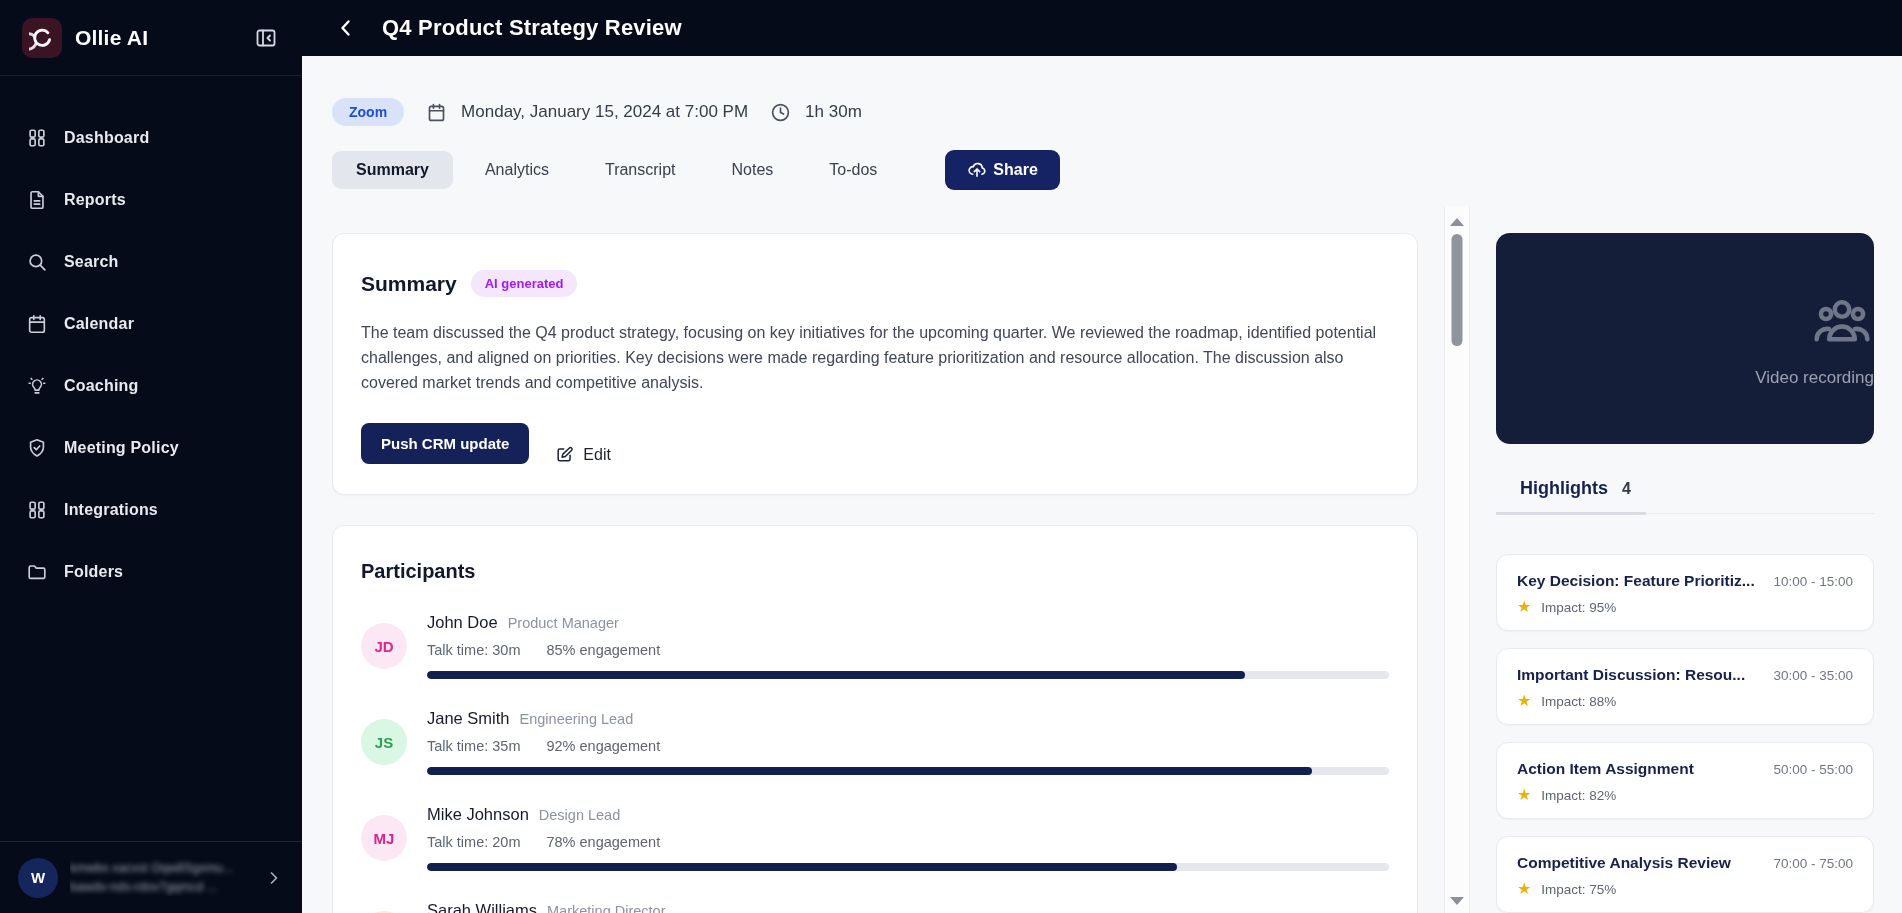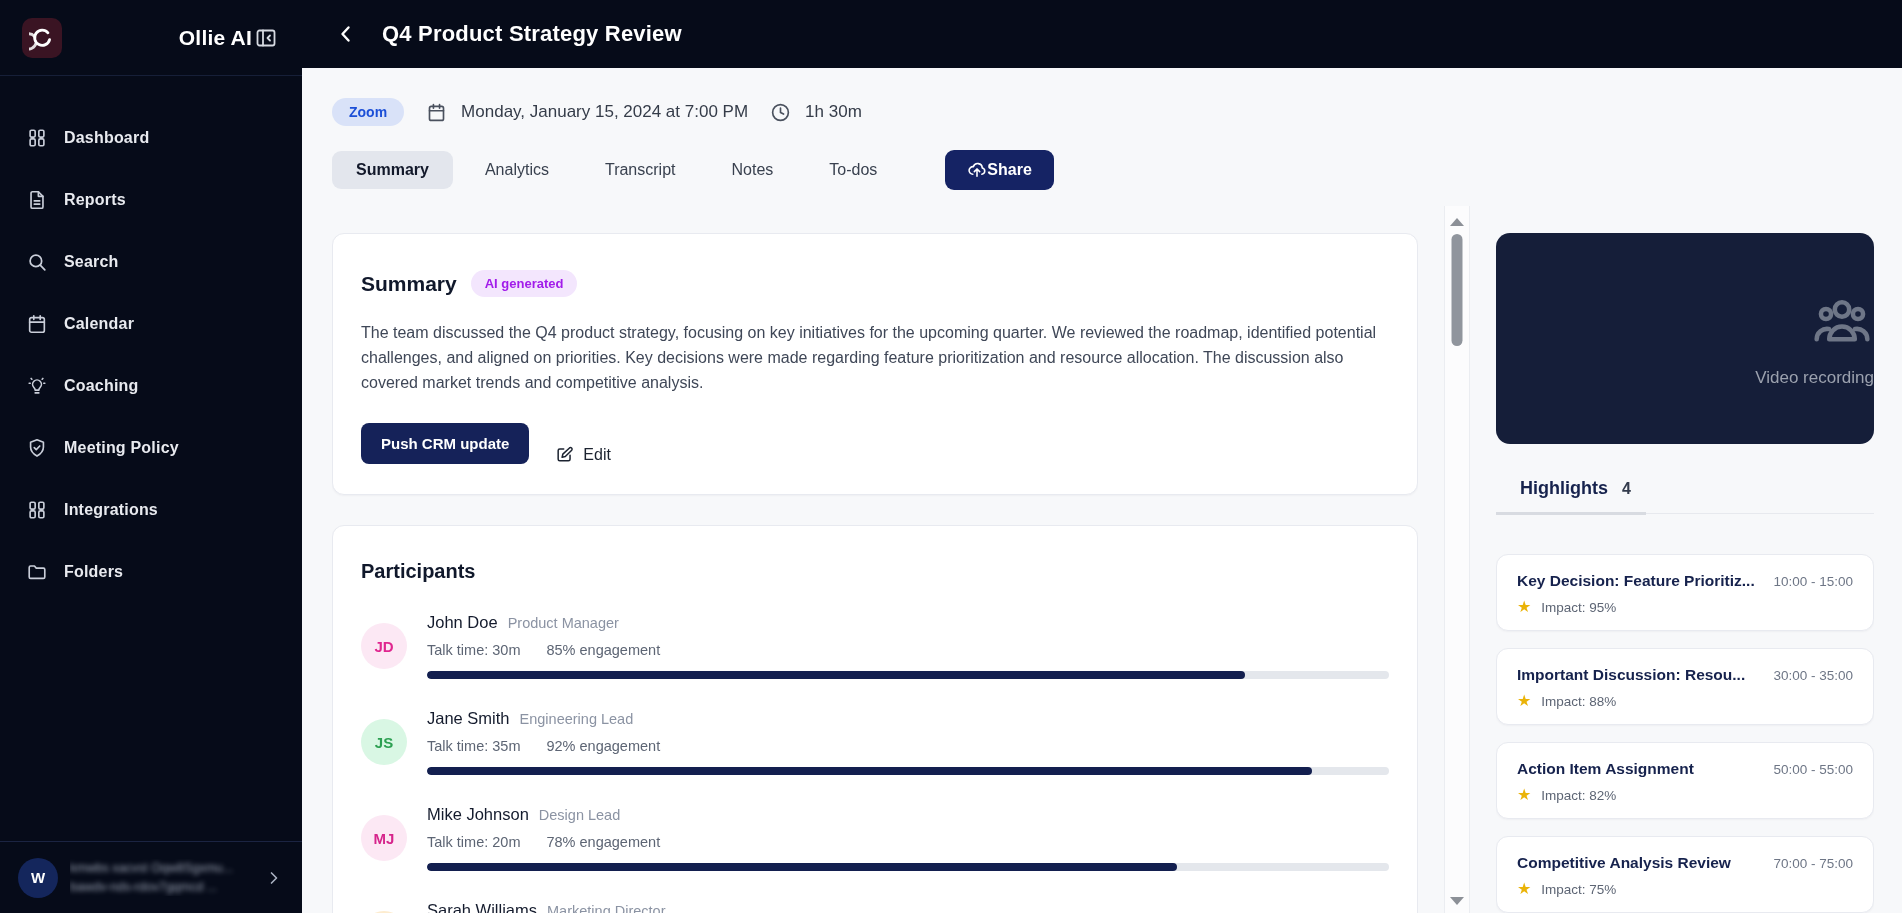--- a/index.html
+++ b/index.html
@@ -2,48 +2,48 @@
 <html><head>
 <meta charset="utf-8">
 <style>
   * { margin:0; padding:0; box-sizing:border-box; }
   html,body { width:1902px; height:913px; overflow:hidden; font-family:"Liberation Sans", sans-serif; background:#f7f8fa; }
 
   
   .sidebar { position:absolute; left:0; top:0; bottom:0; width:302px; background:#060b19; color:#e3e6ec; z-index:5; }
   .sb-head { height:76px; display:flex; align-items:center; padding:0 22px; border-bottom:1px solid #161f38; }
   .logo { width:40px; height:40px; border-radius:10px; background:#3a1423; display:flex; align-items:center; justify-content:center; flex:0 0 auto; }
-  .brand { font-size:21px; font-weight:700; color:#ffffff; margin-left:30px; flex:1; letter-spacing:.2px;text-align:right; }
+  .brand { font-size:21px; font-weight:700; color:#ffffff; margin-left:13px; flex:1; letter-spacing:.2px; }
   .collapse-btn { background:none; border:none; color:#d6dae2; cursor:pointer; display:flex; padding:2px; }
   .nav { padding:38px 14px 0 14px; }
   .nav-item { display:flex; align-items:center; gap:16px; padding:13px 12px; margin-bottom:14px; border-radius:8px; cursor:pointer; }
   .nav-icon { width:22px; height:22px; color:#c9ced9; display:flex; }
   .nav-icon svg { width:22px; height:22px; }
   .nav-label { font-size:16px; font-weight:600; color:#e8eaef; letter-spacing:.2px; }
   .sb-user { position:absolute; left:0; right:0; bottom:0; height:72px; border-top:1px solid #1b2442; display:flex; align-items:center; padding:0 18px; gap:12px; cursor:pointer; }
   .avatar-w { width:40px; height:40px; border-radius:50%; background:#14265c; color:#fff; font-size:15px; font-weight:700; display:flex; align-items:center; justify-content:center; flex:0 0 auto; }
   .user-lines { flex:1; overflow:hidden; }
   .obscured { filter:blur(2.6px); color:#aab2c2; font-size:12.5px; line-height:1.5; white-space:nowrap; opacity:.9; }
   .user-chevron { color:#aab2c2; display:flex; }
 
   
-  .topbar { position:absolute; left:302px; right:0; top:0; height:68px; background:#060b19; display:flex; align-items:center; padding:0 28px; gap:20px; }
+  .topbar { position:absolute; left:302px; right:0; top:0; height:56px; background:#060b19; display:flex; align-items:center; padding:0 28px; gap:20px; }
   .back-btn { background:none; border:none; color:#ffffff; cursor:pointer; display:flex; padding:4px; }
   .page-title { color:#ffffff; font-size:22px; font-weight:700; letter-spacing:.2px; }
 
   
   .main { position:absolute; left:302px; right:0; top:76px; bottom:0; background:#f7f8fa; }
   .meta-row { display:flex; align-items:center; gap:14px; padding:22px 0 0 30px; color:#3e4450; }
   .zoom-badge { background:#d9e2f8; color:#1c4fd7; font-size:14px; font-weight:600; padding:6px 17px; border-radius:999px; }
   .meta-icon { color:#4a515e; display:flex; margin-left:8px; }
   .meta-text { font-size:17px; color:#353c49; }
   .tabs-row { display:flex; align-items:center; margin:24px 0 0 30px; gap:8px; }
   .tab { border:none; background:none; font-size:16px; color:#39414f; padding:10px 24px; border-radius:9px; cursor:pointer; font-family:inherit; }
   .tab.active { background:#e3e6ed; color:#12182a; font-weight:600; }
-  .share-btn { margin-left:36px; background:#152364; color:#fff; border:none; border-radius:9px; font-size:16px; font-weight:600; padding:10px 22px; display:flex; align-items:center; gap:0; cursor:pointer; font-family:inherit; }
+  .share-btn { margin-left:36px; background:#152364; color:#fff; border:none; border-radius:9px; font-size:16px; font-weight:600; padding:10px 22px; display:flex; align-items:center; gap:6px; cursor:pointer; font-family:inherit; }
 
   .content { position:absolute; left:0; right:0; top:130px; bottom:0; }
   .left-col { position:absolute; left:30px; width:1086px; top:0; bottom:0; padding-top:27px; overflow:hidden; }
   .card { background:#ffffff; border:1px solid #e8eaf0; border-radius:12px; box-shadow:0 1px 2px rgba(16,24,40,.04); }
   .summary-card { padding:36px 28px 30px 28px; margin-bottom:30px; }
   .card-head { display:flex; align-items:center; gap:14px; }
   .card-title { font-size:21px; font-weight:700; color:#10182b; }
   .ai-badge { background:#f3e6fd; color:#a21cea; font-size:13px; font-weight:600; padding:6px 14px; border-radius:999px; }
   .summary-text { margin-top:24px; font-size:16px; line-height:1.55; color:#3f4757; max-width:1035px; }
   .summary-actions { margin-top:28px; display:flex; align-items:flex-end; gap:26px; }

